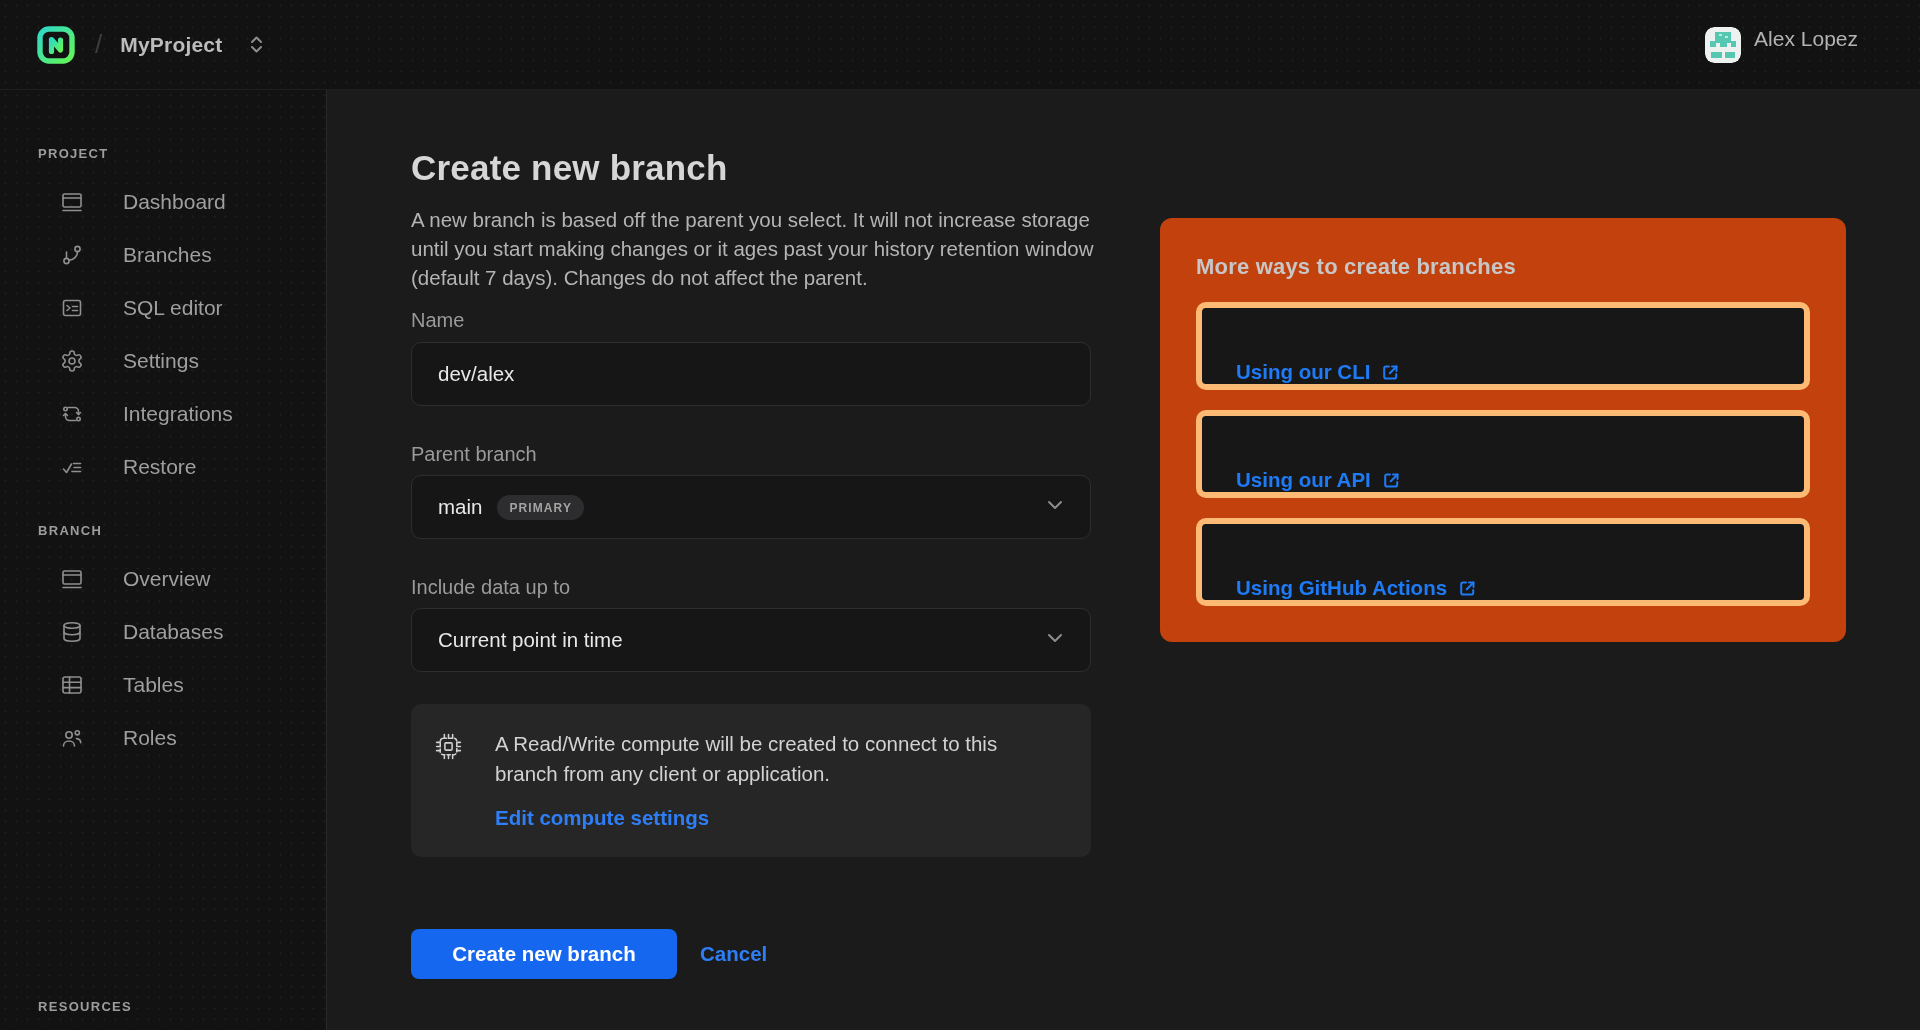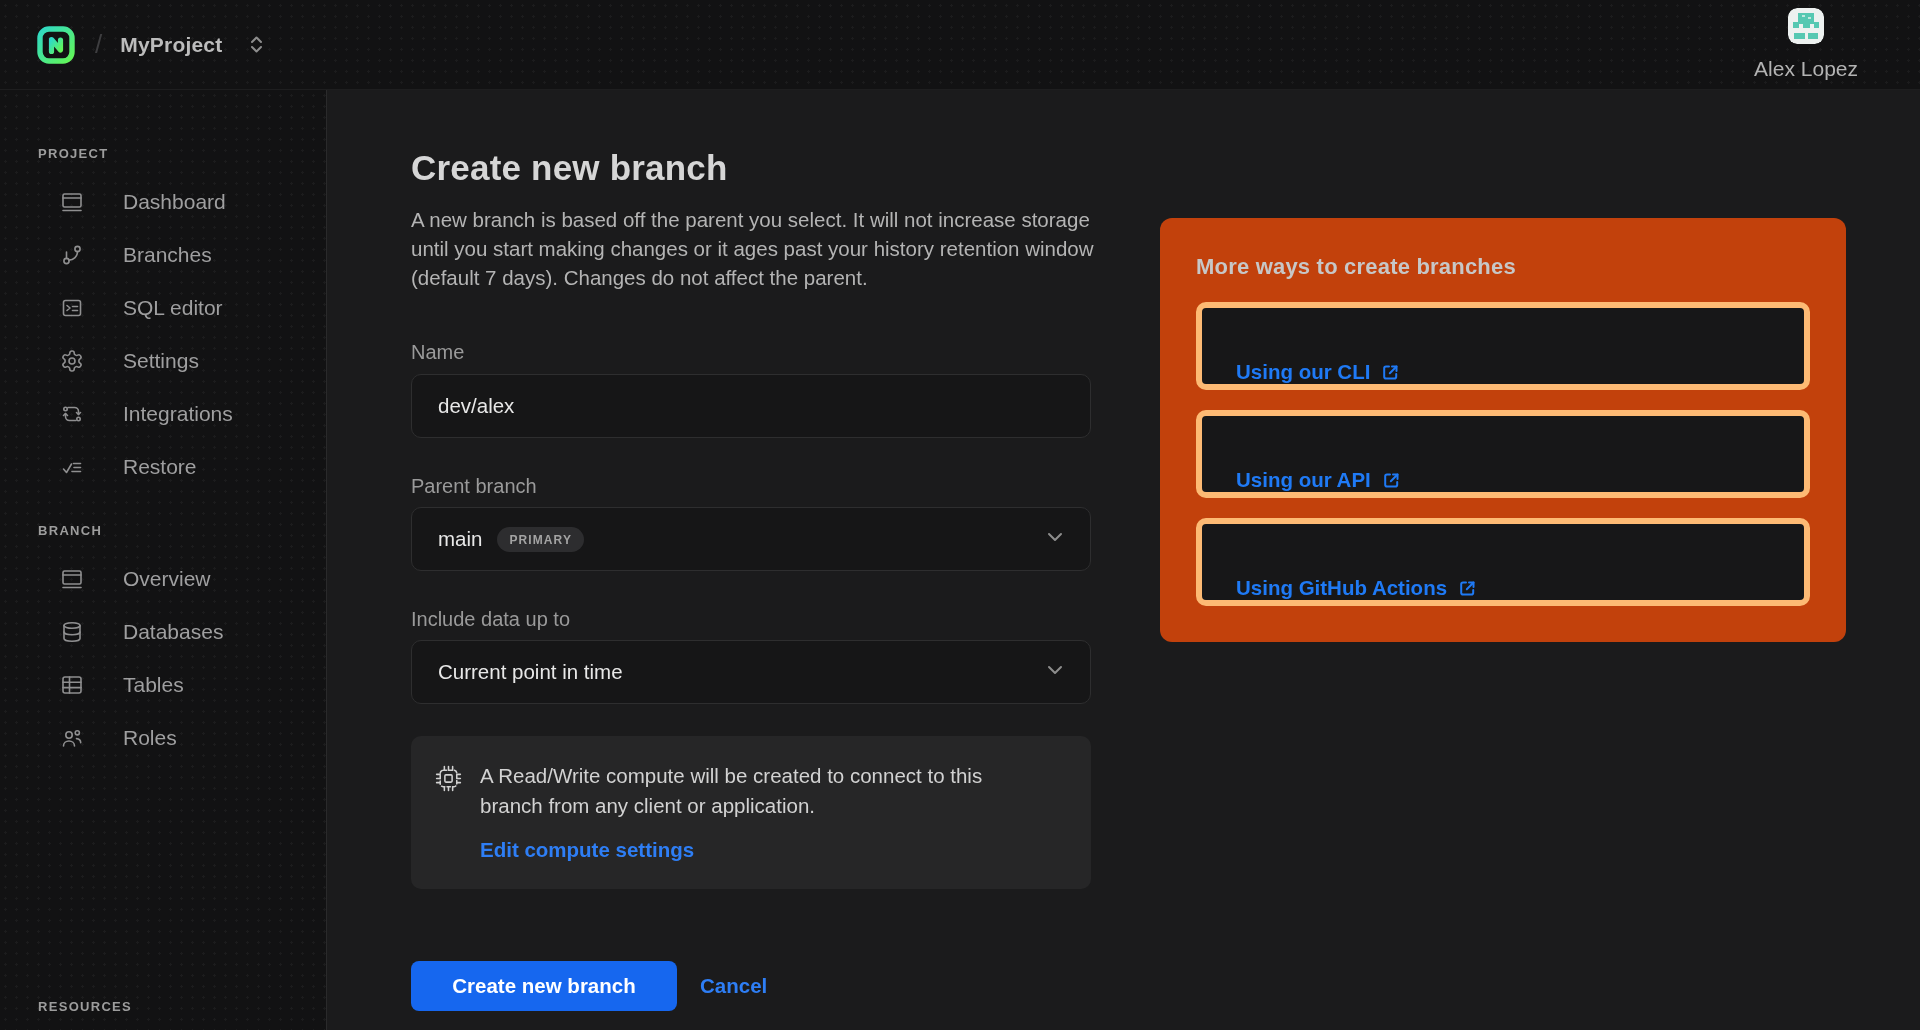--- a/index.html
+++ b/index.html
@@ -22,21 +22,21 @@
     display:flex; align-items:center;
     padding:0 62px 0 37px;
     border-bottom:1px solid rgba(255,255,255,0.05);
     z-index:2;
   }
   .logo { width:38px; height:38px; display:block; cursor:pointer; }
   .tb-slash { color:#3e3e40; font-size:26px; font-weight:300; margin:0 18px 0 20px; }
   .project-switcher { display:flex; align-items:center; gap:26px; cursor:pointer; }
   .project-name { font-size:21px; font-weight:600; color:#bcbcbc; letter-spacing:.2px; }
   .switch-icon { display:block; }
-  .tb-right { margin-left:auto; display:flex; align-items:center; gap:13px; cursor:pointer;flex-direction:column; }
+  .tb-right { margin-left:auto; display:flex; align-items:flex-start; gap:13px; cursor:pointer; }
   .avatar { width:36px; height:36px; border-radius:9px; display:block; }
   .user-name { font-size:21px; color:#b3b3b3; }
 
   
   .sidebar {
     position:absolute; top:90px; left:0; width:327px; height:940px;
     border-right:1px solid #2a2a2b;
     display:flex; flex-direction:column;
     padding-bottom:14px;
   }
@@ -52,21 +52,21 @@
   .nav-ico { width:24px; height:24px; flex:0 0 24px; display:block; stroke:#8f8f90; }
   .nav-ico svg { display:block; width:24px; height:24px; fill:none; stroke:inherit; stroke-width:1.6; stroke-linecap:round; stroke-linejoin:round; }
   .nav-label { font-size:21px; color:#9f9fa0; }
   .spacer { flex:1; }
 
   
   .content { position:absolute; left:327px; top:90px; width:1593px; height:940px; background:#1b1b1c; }
   .form-col { position:absolute; left:84px; top:56px; width:680px; }
   .page-title { font-size:35px; line-height:44px; font-weight:bold; color:#d6d6d6; letter-spacing:.2px; }
   .page-desc { margin-top:15px; font-size:20.5px; line-height:29px; color:#b4b4b4; width:690px; }
-  .field-label { margin-top:48px; font-size:20px; line-height:24px; color:#9a9a9a; }
+  .field-label { margin-top:16px; font-size:20px; line-height:24px; color:#9a9a9a; }
   .field-label.gap { margin-top:36px; }
   .text-input {
     margin-top:10px; width:680px; height:64px;
     background:#161617; border:1px solid #2e2e2f; border-radius:10px;
     color:#e8e8e8; font-size:20.5px; font-family:"Liberation Sans",sans-serif;
     padding:0 26px; outline:none; display:block;
   }
   .select-box {
     margin-top:9px; width:680px; height:64px;
     background:#161617; border:1px solid #2e2e2f; border-radius:10px;
@@ -77,21 +77,21 @@
   .badge {
     margin-left:15px; background:#2d2d2f; color:#a3a3a3;
     font-size:12px; font-weight:bold; letter-spacing:1.1px;
     padding:6px 12px 5px; border-radius:999px;
   }
   .select-chevron { margin-left:auto; display:block; }
   .info-box {
     margin-top:32px; width:680px;
     background:#262627; border-radius:10px;
     padding:25px 28px 27px 22px;
-    display:flex; gap:16px;
+    display:flex; gap:31px;
   }
   .cpu-ico { flex:0 0 31px; width:31px; height:31px; margin-top:2px; }
   .info-text { font-size:20.5px; line-height:30px; color:#d2d2d2; width:565px; }
   .info-link { display:inline-block; margin-top:17px; font-size:20.5px; font-weight:bold; color:#2e7ef5; cursor:pointer; }
   .actions { margin-top:72px; display:flex; align-items:center; gap:23px; }
   .btn-primary {
     width:266px; height:50px; background:#1667ef; border:none; border-radius:8px;
     color:#ffffff; font-size:20.5px; font-weight:bold; font-family:"Liberation Sans",sans-serif;
     cursor:pointer;
   }

